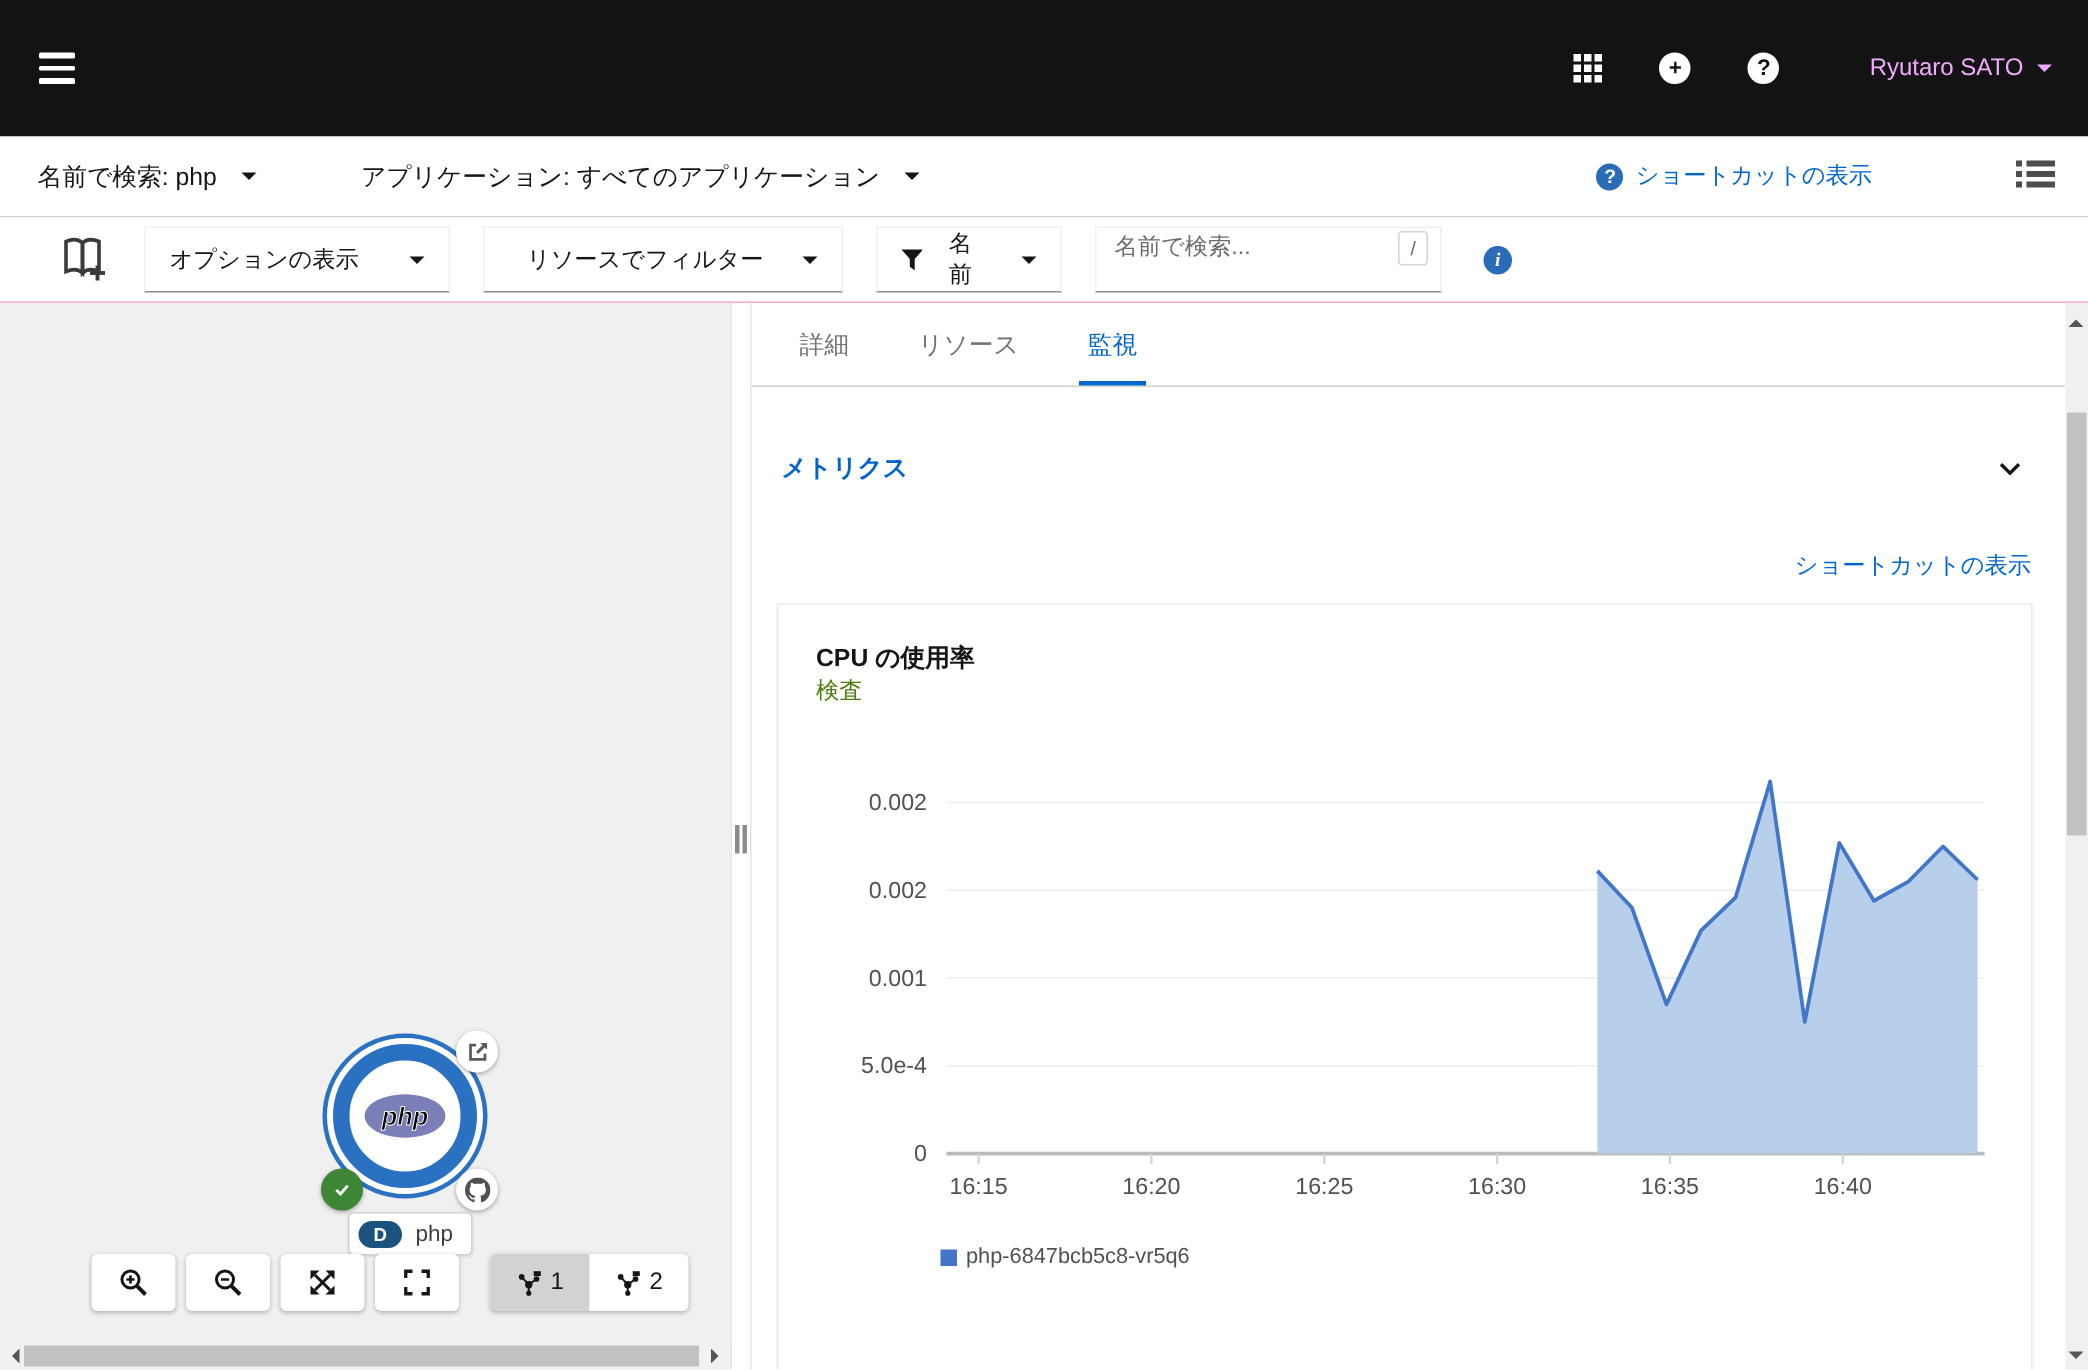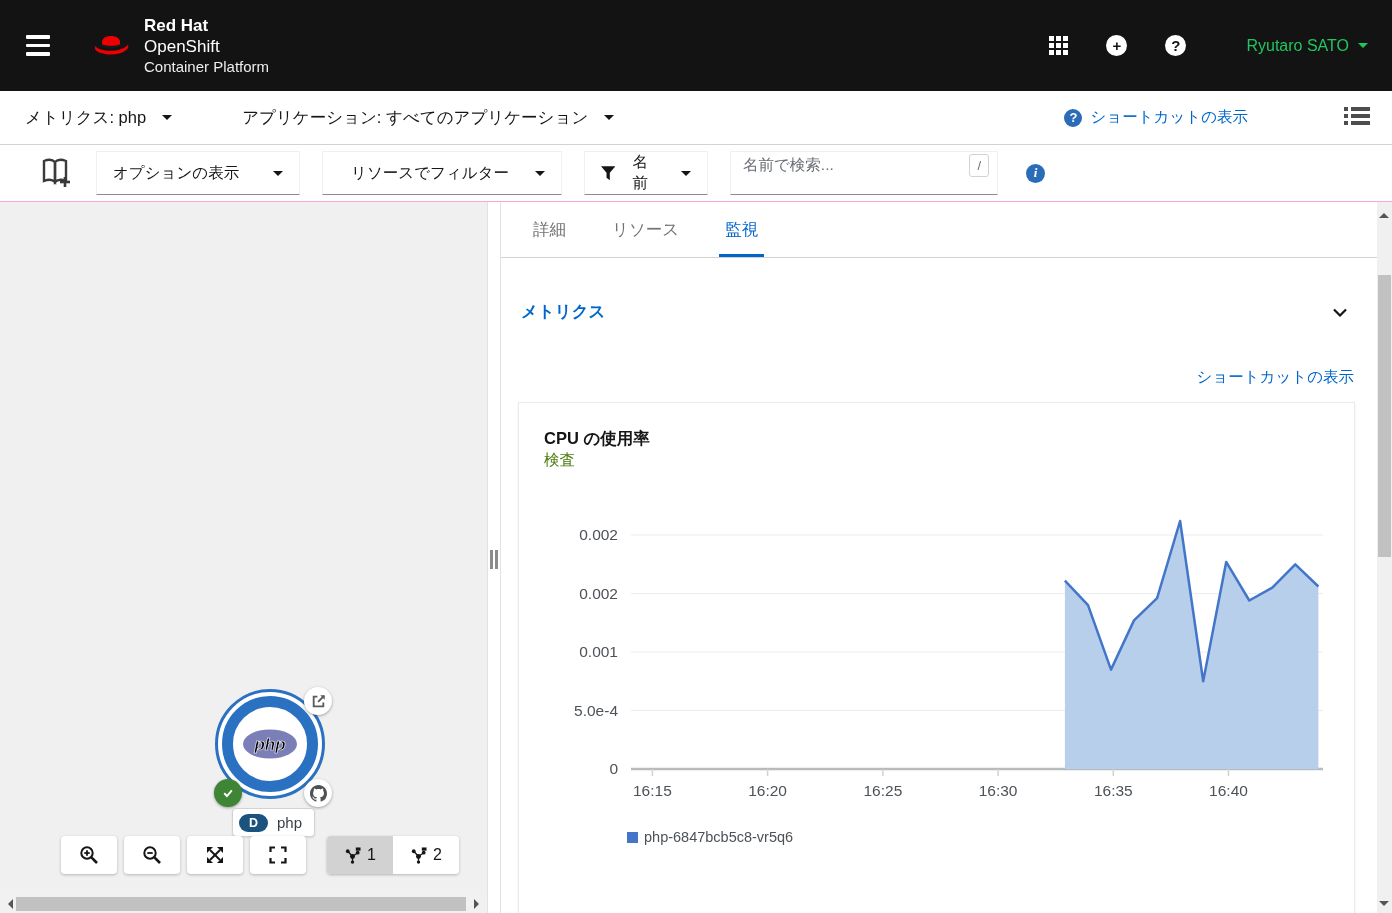--- a/index.html
+++ b/index.html
@@ -14,39 +14,39 @@
   .brand { display:flex; align-items:center; margin-left:24px; }
   .brand-text { margin-left:10px; color:#fff; }
   .brand-l1 { font-size:17px; font-weight:bold; line-height:20px; }
   .brand-l2 { font-size:17px; line-height:21px; font-weight:300; }
   .brand-l3 { font-size:15px; line-height:19px; font-weight:300; color:#eee; }
   .mast-right { margin-left:auto; display:flex; align-items:center; gap:38px; }
   .mast-icon-btn { background:none; border:none; cursor:pointer; display:flex; align-items:center; }
   .grid-icon { display:grid; grid-template-columns:repeat(3,5px); grid-template-rows:repeat(3,5px); gap:2px; }
   .grid-icon i { background:#fff; }
   .circle-glyph { width:21px; height:21px; border-radius:50%; background:#fff; color:#131313; font-size:15px; font-weight:bold; display:flex; align-items:center; justify-content:center; line-height:1; }
-  .user-btn { background:none; border:none; cursor:pointer; color:#22c55e; font-size:16px; display:flex; align-items:center; gap:9px; margin-left:22px; }
+  .user-btn { background:none; border:none; cursor:pointer; color:#f0abfc; font-size:16px; display:flex; align-items:center; gap:9px; margin-left:22px; }
   .caret { width:0; height:0; border:5px solid transparent; border-top-color:currentColor; margin-top:5px; }
   .caret.dark { border-top-color:#151515; }
 
   
   .context-bar { height:54px; background:#fff; border-bottom:1px solid #d2d2d2; display:flex; align-items:center; padding:0 22px 0 25px; }
   .ctx-toggle { background:none; border:none; cursor:pointer; font-size:16.5px; color:#151515; display:flex; align-items:center; gap:16px; }
   .ctx-toggle + .ctx-toggle { margin-left:70px; }
   .ctx-right { margin-left:auto; display:flex; align-items:center; gap:96px; }
   .shortcut-link { display:flex; align-items:center; gap:8px; color:#0066cc; font-size:15.5px; text-decoration:none; cursor:pointer; }
   .q-circle { width:18px; height:18px; border-radius:50%; background:#2b6cb8; color:#fff; font-size:13px; font-weight:bold; display:flex; align-items:center; justify-content:center; flex:none; }
   .listview-btn { background:none; border:none; cursor:pointer; }
 
   
   .filter-bar { height:57px; background:#fff; border-bottom:1px solid #f9a8d4; display:flex; align-items:center; padding:0 16px 0 40px; gap:22px; }
   .quick-search-btn { background:none; border:none; cursor:pointer; display:flex; }
   .dd-box { height:44px; background:#fff; border:1px solid #f0f0f0; border-bottom:1px solid #8a8d90; display:flex; align-items:center; gap:26px; padding:0 16px; font-size:15.5px; color:#151515; cursor:pointer; }
   .dd-box .lbl { display:flex; align-items:center; gap:10px; }
-  .search-wrap { height:44px; width:268px; border:1px solid #f0f0f0; border-bottom:1px solid #8a8d90; display:flex; align-items:center; padding:0 8px 16px 12px;gap:46px; }
+  .search-wrap { height:44px; width:231px; border:1px solid #f0f0f0; border-bottom:1px solid #8a8d90; display:flex; align-items:center; padding:0 8px 16px 12px;gap:46px; }
   .search-wrap input { border:none; outline:none; flex:1; font-size:15.5px; font-family:inherit; color:#151515; min-width:0; }
   .search-wrap input::placeholder { color:#6a6e73; }
   .slash-kbd { border:1px solid #d2d2d2; border-radius:3px; color:#6a6e73; font-size:13px; padding:3px 7px; }
   .info-btn { background:none; border:none; cursor:pointer; margin-left:6px; }
   .i-circle { width:19px; height:19px; border-radius:50%; background:#2b6cb8; color:#fff; font-size:13px; font-weight:bold; font-family:"Liberation Serif",serif; font-style:italic; display:flex; align-items:center; justify-content:center; }
 
   
   .main { display:flex; height:711px; }
   .topology { position:relative; width:487px; background:#f0f0f0; flex:none; }
   .gutter { width:14px; background:#fff; border-left:1px solid #e2e2e2; border-right:1px solid #e2e2e2; position:relative; flex:none; }
@@ -106,32 +106,20 @@
 <body>
 
 <div class="app">
 
   <header class="masthead">
     <button class="hamburger">
       <span></span>
         <span></span>
         <span></span>
     </button>
-    <div class="brand">
-      <svg width="46" height="34" viewBox="0 0 46 34">
-        <path d="M14 13 C14 5 32 5 32 13 L32 16 C27 18.5 19 18.5 14 16 Z" fill="#ee0000"></path>
-        <path d="M13.2 14.8 C18 17.5 28 17.5 32.8 14.8 L33.4 16.8 C28 19.8 18 19.8 12.6 16.8 Z" fill="#1a1a1a"></path>
-        <path d="M7 17 C12 23.5 34 23.8 40 15.5 C41.5 18.5 38.5 22.5 31 24.5 C21 27 9.5 24.5 7 20 Z" fill="#ee0000"></path>
-      </svg>
-      <div class="brand-text">
-        <div class="brand-l1">Red Hat</div>
-        <div class="brand-l2">OpenShift</div>
-        <div class="brand-l3">Container Platform</div>
-      </div>
-    </div>
     <div class="mast-right">
       <button class="mast-icon-btn">
         <span class="grid-icon">
             <i></i>
             <i></i>
             <i></i>
             <i></i>
             <i></i>
             <i></i>
             <i></i>
@@ -147,21 +135,21 @@
       </button>
       <button class="user-btn">
         <span>Ryutaro SATO</span>
         <span class="caret"></span>
       </button>
     </div>
   </header>
 
   <div class="context-bar">
     <button class="ctx-toggle">
-      <span>メトリクス: php</span>
+      <span>名前で検索: php</span>
       <span class="caret dark"></span>
     </button>
     <button class="ctx-toggle">
       <span>アプリケーション: すべてのアプリケーション</span>
       <span class="caret dark"></span>
     </button>
     <div class="ctx-right">
       <a class="shortcut-link">
         <span class="q-circle">?</span>
         <span>ショートカットの表示</span>

